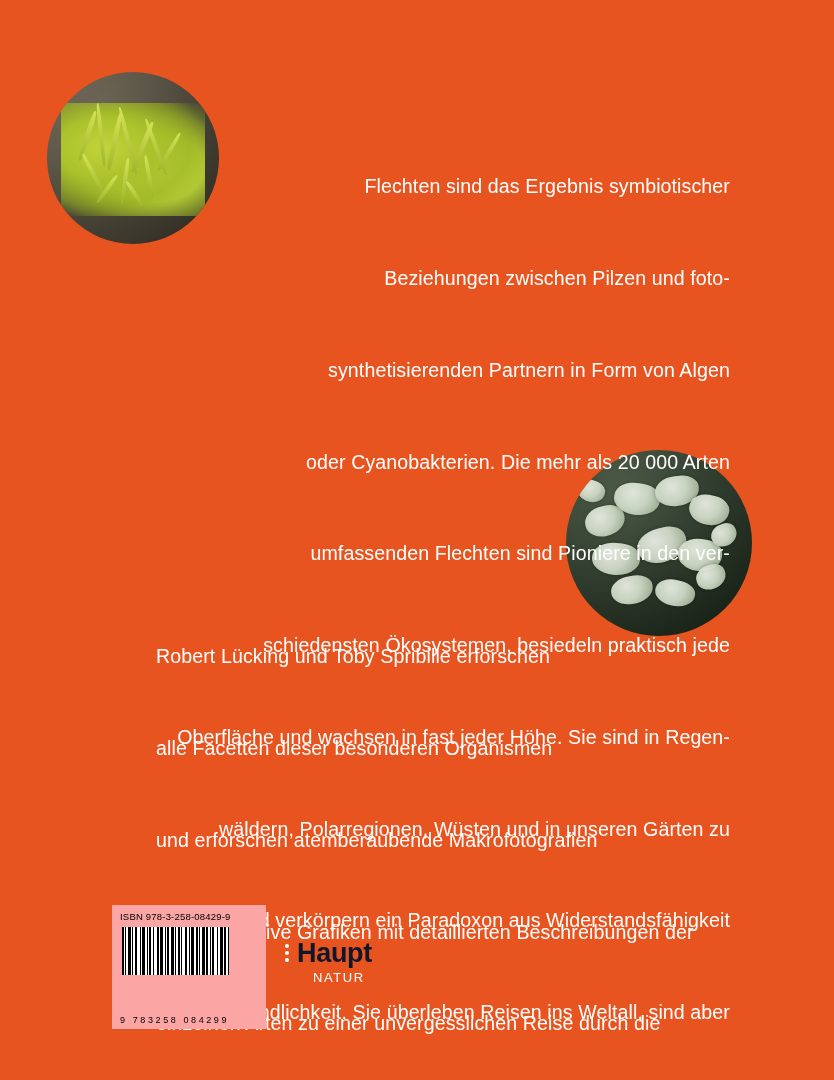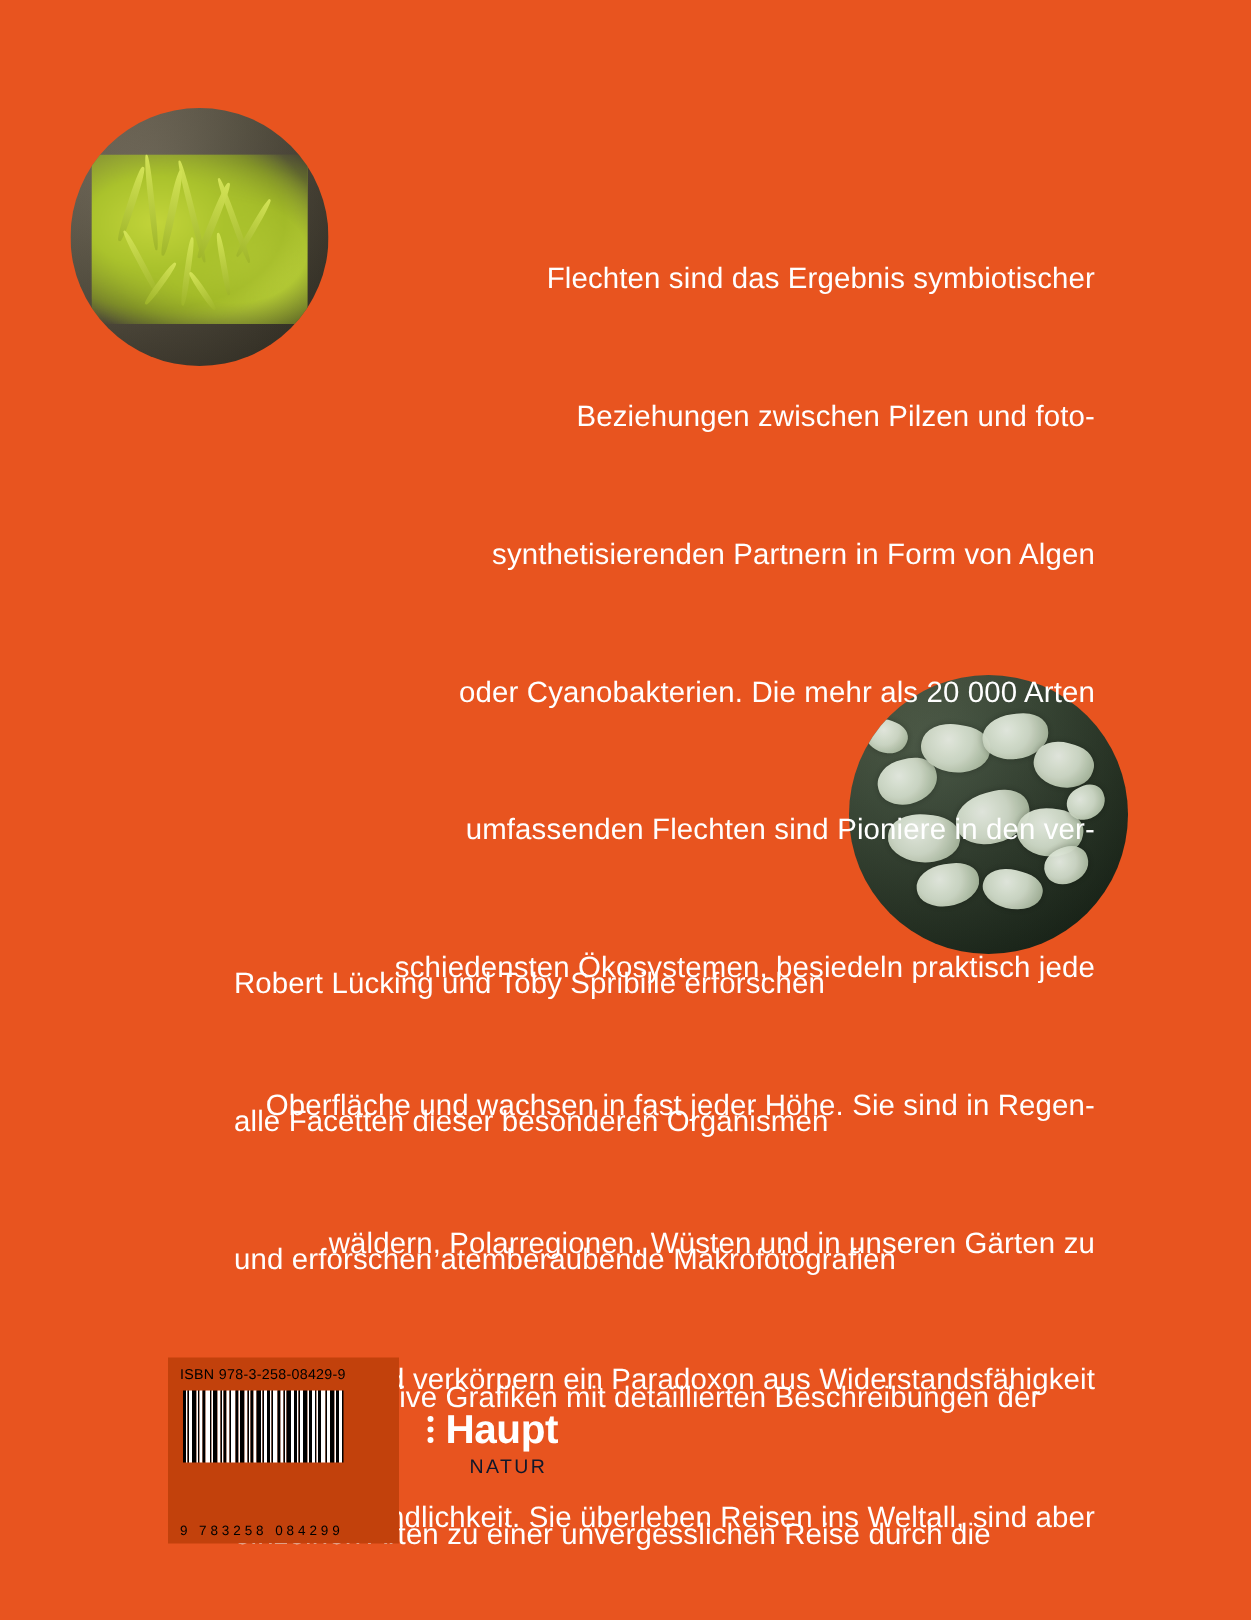--- a/index.html
+++ b/index.html
@@ -121,21 +121,21 @@
     margin-left: 44px;
   }
 
   
   .barcode-box {
     position: absolute;
     left: 112px;
     top: 905px;
     width: 120px;
     height: 90px;
-    background: #c2410c;
+    background: #fca5a5;
     padding: 17px;
   }
   .barcode-isbn {
     position: absolute;
     left: 8px;
     top: 6px;
     font-size: 9.5px;
     color: #000;
     font-family: "Liberation Sans", sans-serif;
     letter-spacing: 0.2px;
@@ -192,33 +192,33 @@
     width: 4px;
     height: 4px;
     background: #ffffff;
     border-radius: 50%;
     margin-bottom: 3px;
   }
   .logo-word {
     font-family: "Liberation Sans", sans-serif;
     font-weight: 700;
     font-size: 27px;
-    color: #ffffff;
+    color: #0f172a;
     line-height: 1;
     letter-spacing: -0.3px;
   }
   .logo-sub {
     position: absolute;
     left: 28px;
     top: 30px;
     font-family: "Liberation Sans", sans-serif;
     font-weight: 400;
     font-size: 13px;
     letter-spacing: 1.6px;
-    color: #0f172a;
+    color: #ffffff;
   }
 </style>
 </head>
 <body>
 
 <div class="back-cover">
 
   <div class="photo-circle photo-top">
     <div class="moss"></div>
     <div class="strands">

